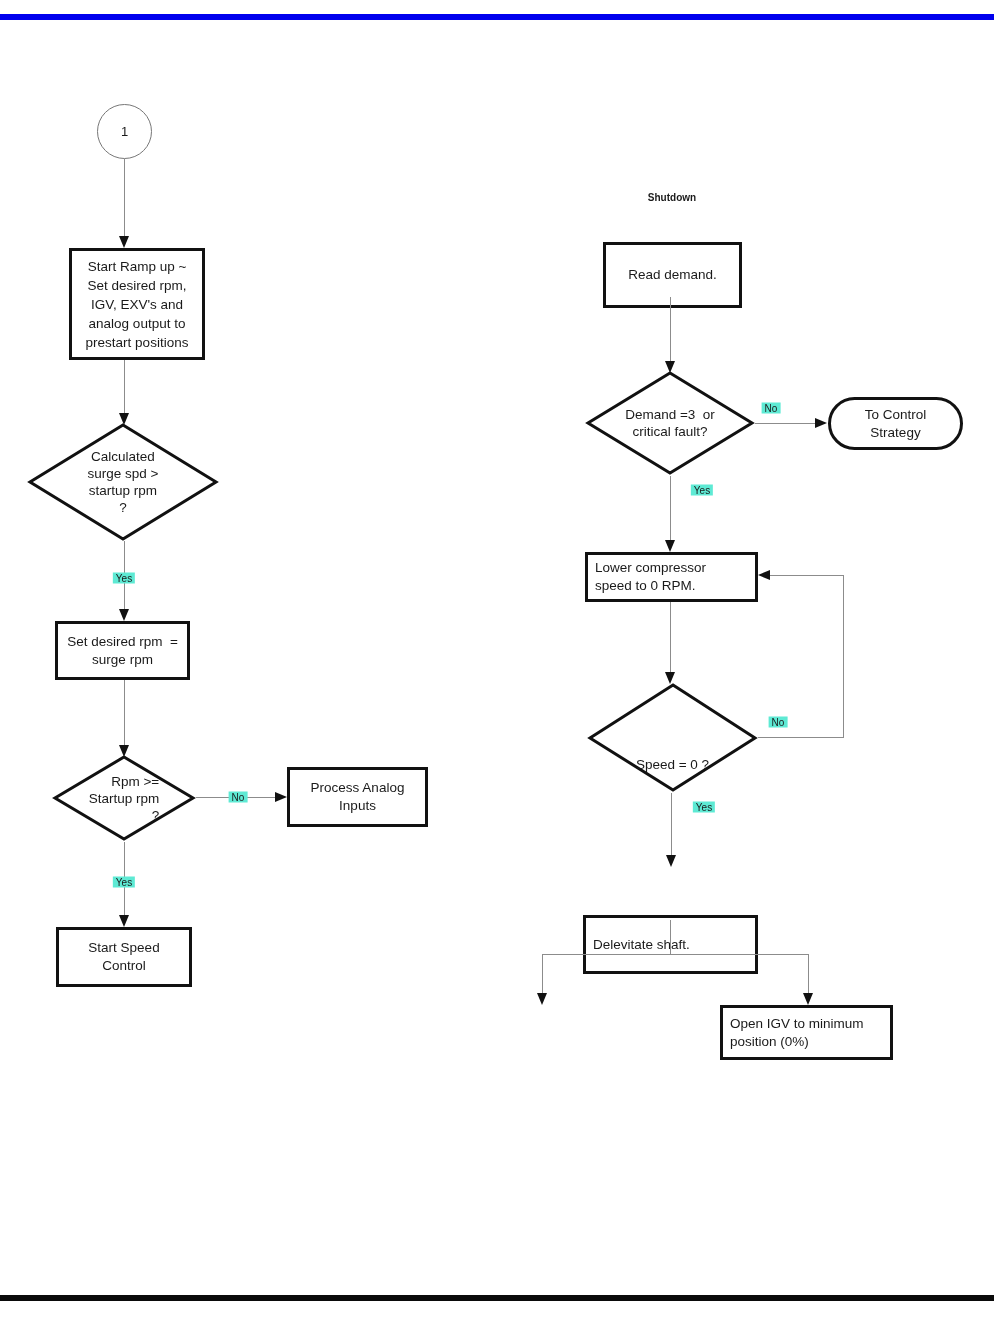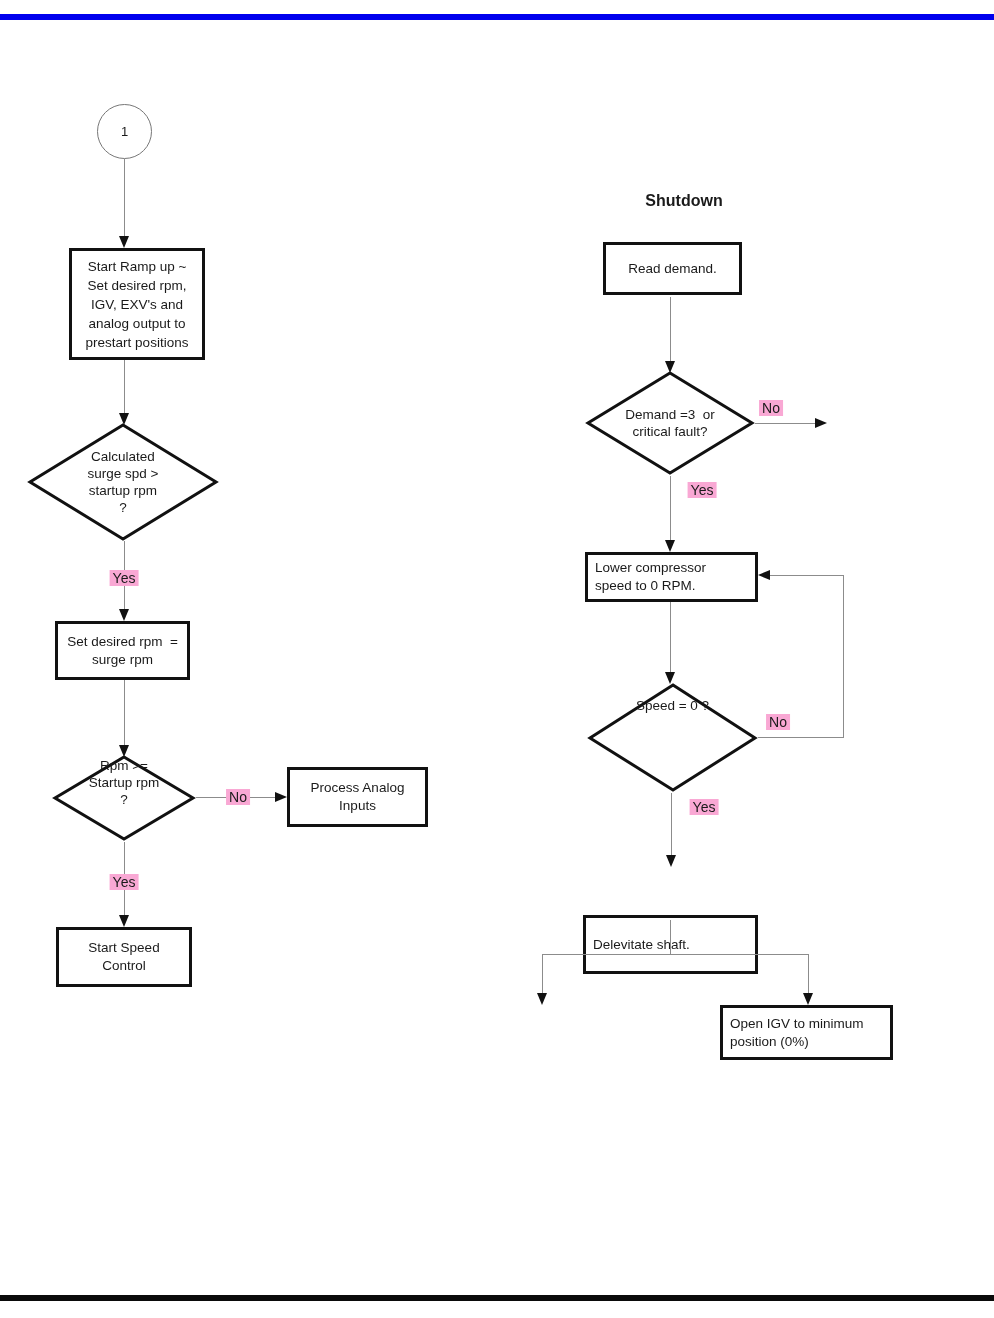--- a/index.html
+++ b/index.html
@@ -17,23 +17,23 @@
   .dshape{position:absolute;}
   .dtext{position:absolute;display:flex;align-items:center;justify-content:center;
          font-size:13.5px;line-height:17px;text-align:center;white-space:pre-wrap;}
   .line{position:absolute;background:#8c8c8c;}
   .vline{width:1px;}
   .hline{height:1px;}
   .arr{position:absolute;width:0;height:0;}
   .arr-down{border-left:5px solid transparent;border-right:5px solid transparent;border-top:12px solid #111;}
   .arr-right{border-top:5px solid transparent;border-bottom:5px solid transparent;border-left:12px solid #111;}
   .arr-left{border-top:5px solid transparent;border-bottom:5px solid transparent;border-right:12px solid #111;}
-  .lbl{position:absolute;transform:translate(-50%,-50%);background:#f9a8d4;padding:0 3px;
-       font-size:14px;white-space:nowrap;}
-  .heading{position:absolute;transform:translateX(-50%);font-weight:bold;font-size:16px;white-space:nowrap;margin-left:12px;}
+  .lbl{position:absolute;transform:translate(-50%,-50%);background:#5eead4;padding:0 3px;
+       font-size:10px;white-space:nowrap;}
+  .heading{position:absolute;transform:translateX(-50%);font-weight:bold;font-size:10px;white-space:nowrap;}
 </style>
 </head>
 <body>
 
 <div id="page">
 
   <div class="rule" style="top: 14px; height: 6px; background: rgb(0, 0, 238);"></div>
   <div class="rule" style="top: 1295px; height: 6px; background: rgb(10, 10, 10);"></div>
 
   <div class="circle" style="left:97px;top:104px;width:55px;height:55px;">
@@ -66,70 +66,72 @@
 
   <div class="node" style="left:55px;top:621px;width:135px;height:59px;">Set desired rpm  =
 surge rpm</div>
 
   <div class="line vline" style="left:124px;top:680px;height:66px;"></div>
   <div class="arr arr-down" style="left:119px;top:745px;"></div>
 
   <svg class="dshape" style="left:52px;top:754px;" width="144" height="88">
     <polygon points="72,3 141,44 72,85 3,44" fill="#ffffff" stroke="#111111" stroke-width="3"></polygon>
   </svg>
-  <div class="dtext" style="left:52px;top:738px;width:144px;height:88px;">Rpm &gt;=
+  <div class="dtext" style="left:52px;top:754px;width:144px;height:88px;text-align:right;">Rpm &gt;=
 Startup rpm
 ?</div>
 
   <div class="line hline" style="left:196px;top:797px;width:81px;"></div>
   <div class="arr arr-right" style="left:275px;top:792px;"></div>
   <span class="lbl" style="left:238px;top:797px;">No</span>
 
   <div class="node" style="left:287px;top:767px;width:141px;height:60px;">Process Analog
 Inputs</div>
 
   <div class="line vline" style="left:124px;top:842px;height:75px;"></div>
   <div class="arr arr-down" style="left:119px;top:915px;"></div>
   <span class="lbl" style="left:124px;top:882px;">Yes</span>
 
   <div class="node" style="left:56px;top:927px;width:136px;height:60px;">Start Speed
 Control</div>
 
   <div class="heading" style="left:672px;top:192px;">Shutdown</div>
 
-  <div class="node" style="left:603px;top:242px;width:139px;height:53px;text-align:right;">Read demand.</div>
+  <div class="node" style="left:603px;top:242px;width:139px;height:66px;text-align:right;">Read demand.</div>
 
   <div class="line vline" style="left:670px;top:297px;height:66px;"></div>
   <div class="arr arr-down" style="left:665px;top:361px;"></div>
 
   <svg class="dshape" style="left:585px;top:370px;" width="170" height="106">
     <polygon points="85,3 167,53 85,103 3,53" fill="#ffffff" stroke="#111111" stroke-width="3"></polygon>
   </svg>
   <div class="dtext" style="left:585px;top:370px;width:170px;height:106px;">Demand =3  or
 critical fault?</div>
 
   <div class="line hline" style="left:755px;top:423px;width:62px;"></div>
   <div class="arr arr-right" style="left:815px;top:418px;"></div>
   <span class="lbl" style="left:771px;top:408px;">No</span>
 
+  <div class="node stadium" style="left:828px;top:397px;width:135px;height:53px;">To Control
+Strategy</div>
 
   <div class="line vline" style="left:670px;top:476px;height:65px;"></div>
   <div class="arr arr-down" style="left:665px;top:540px;"></div>
   <span class="lbl" style="left:702px;top:490px;">Yes</span>
 
   <div class="node left-text" style="left:585px;top:552px;width:173px;height:50px;">Lower compressor
 speed to 0 RPM.</div>
 
   <div class="line vline" style="left:670px;top:602px;height:71px;"></div>
   <div class="arr arr-down" style="left:665px;top:672px;"></div>
 
   <svg class="dshape" style="left:587px;top:682px;" width="171" height="111">
     <polygon points="86,3 168,56 86,108 3,56" fill="#ffffff" stroke="#111111" stroke-width="3"></polygon>
   </svg>
-  <div class="dtext" style="left:587px;top:650px;width:171px;height:111px;">Speed = 0 ?</div>
+  <div class="dtext" style="left:587px;top:709px;width:171px;height:111px;">Speed = 0 ?</div>
 
   <div class="line hline" style="left:758px;top:737px;width:85px;"></div>
   <div class="line vline" style="left:843px;top:575px;height:163px;"></div>
   <div class="line hline" style="left:770px;top:575px;width:74px;"></div>
   <div class="arr arr-left" style="left:758px;top:570px;"></div>
   <span class="lbl" style="left:778px;top:722px;">No</span>
 
   <div class="line vline" style="left:671px;top:793px;height:63px;"></div>
   <div class="arr arr-down" style="left:666px;top:855px;"></div>
   <span class="lbl" style="left:704px;top:807px;">Yes</span>

